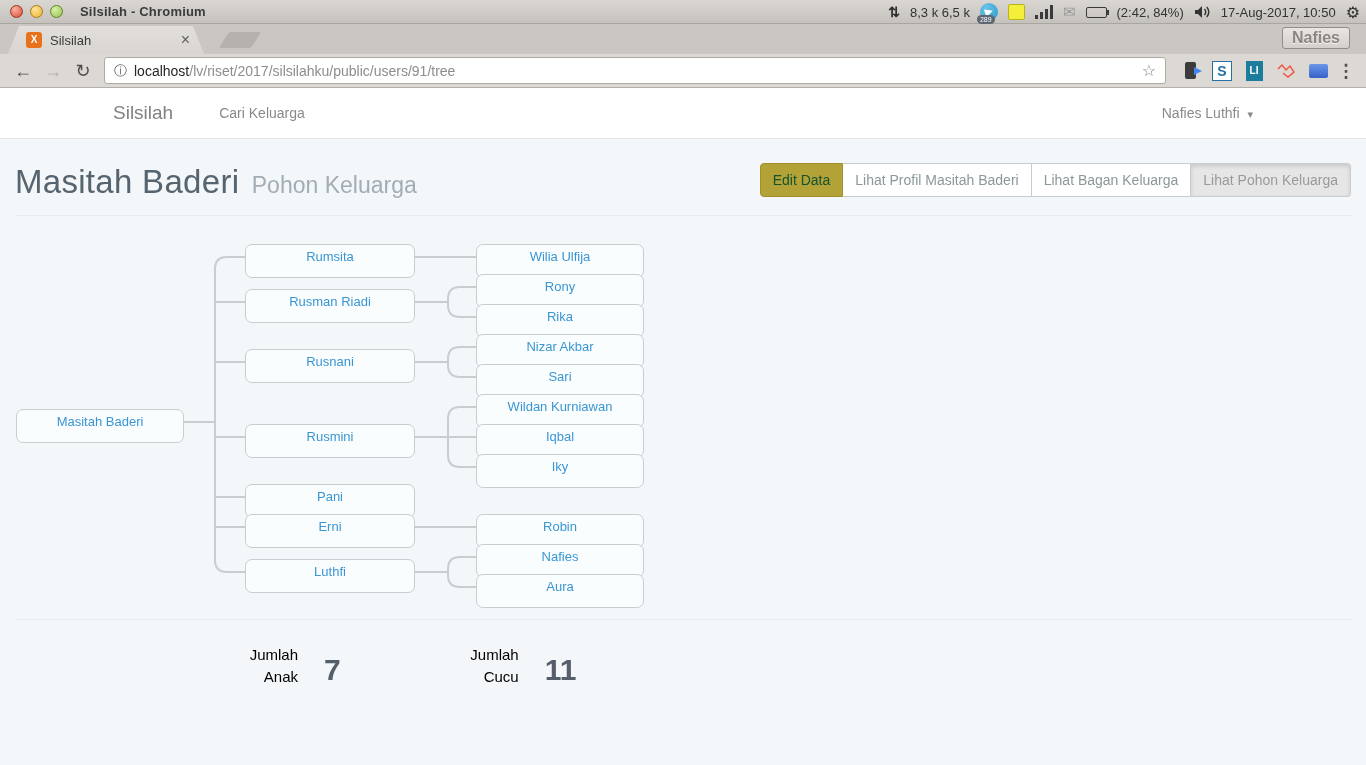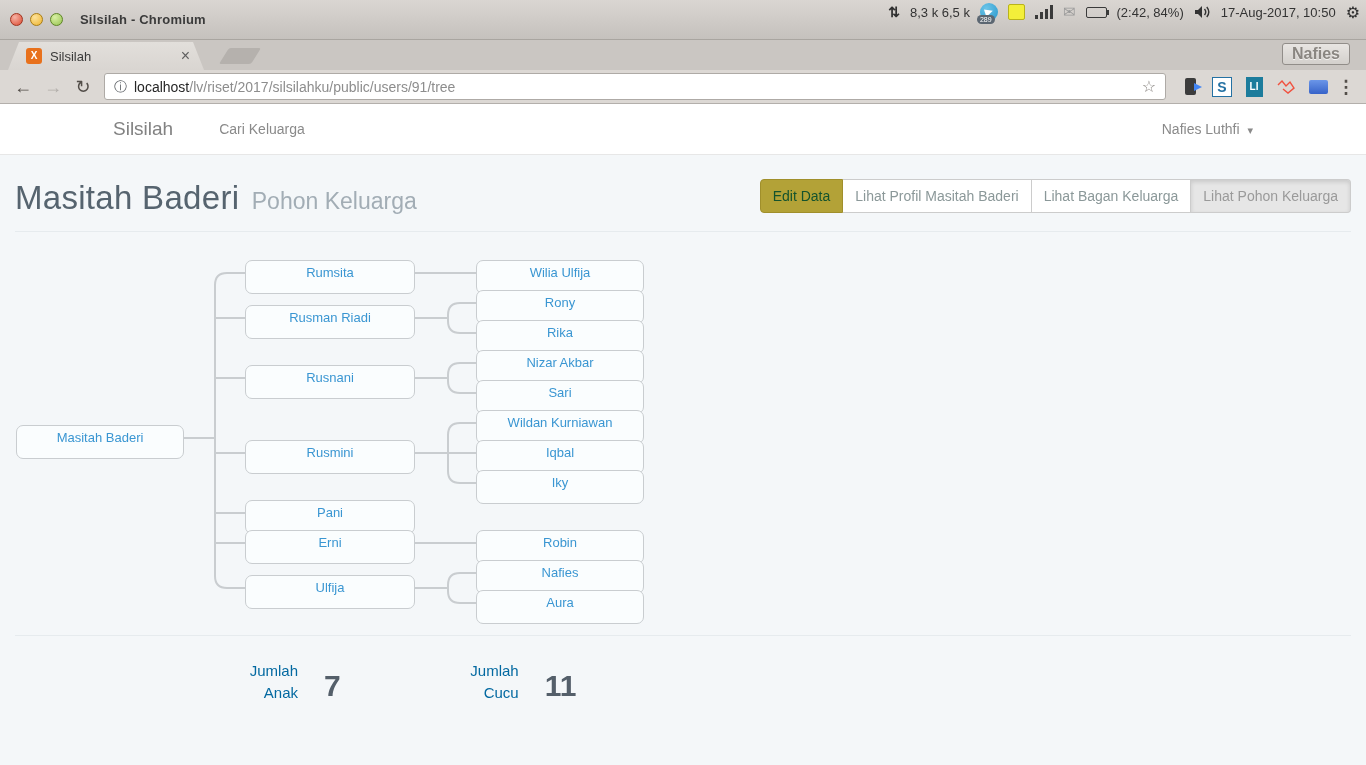--- a/index.html
+++ b/index.html
@@ -5,21 +5,21 @@
   * { box-sizing: border-box; }
   html,body { margin:0; padding:0; }
   body {
     width:1366px; height:765px; overflow:hidden;
     font-family:"Liberation Sans", sans-serif;
     background:#f4f7f9;
   }
 
   
   .titlebar {
-    height:40px; background:linear-gradient(#dad6d2,#c5c1bd);
+    height:24px; background:linear-gradient(#dad6d2,#c5c1bd);
     border-bottom:1px solid #a9a5a0;
     display:flex; align-items:center; position:relative;
   }
   .win-btns { display:flex; gap:7px; margin-left:10px; }
   .win-btn { width:13px; height:13px; border-radius:50%; }
   .win-close { background:radial-gradient(circle at 35% 30%, #f6b3a5, #dd4a31); border:1px solid #a03categ; border:1px solid #a0331f; }
   .win-min { background:radial-gradient(circle at 35% 30%, #fde29a, #eeb42e); border:1px solid #a97d15; }
   .win-max { background:radial-gradient(circle at 35% 30%, #d9f0a4, #96c350); border:1px solid #5e8527; }
   .window-title { font-weight:bold; font-size:13px; color:#3b3b3b; margin-left:17px; letter-spacing:.2px; }
   .tray { position:absolute; right:6px; top:0; height:24px; display:flex; align-items:center; gap:10px; font-size:13px; color:#333; }
@@ -102,21 +102,21 @@
     white-space:nowrap; overflow:hidden;
   }
   .root-node { left:16px; top:174px; width:168px; }
   .cnode { left:245px; width:170px; }
   .gnode { left:476px; width:168px; }
 
   
   .stats { display:flex; margin-top:24px; padding-left:215px; padding-bottom:60px; }
   .stat { display:flex; }
   .stat + .stat { margin-left:110px; }
-  .stat-label { width:68px; text-align:right; font-size:15px; line-height:22px; color:#0369a1; }
+  .stat-label { width:68px; text-align:right; font-size:15px; line-height:22px; color:#000000; }
   .stat-value { font-size:30px; font-weight:bold; color:#545f6a; margin-left:26px; margin-top:9px; }
 </style>
 </head>
 <body>
 
 <div class="titlebar">
   <div class="win-btns">
     <div class="win-btn win-close"></div>
     <div class="win-btn win-min"></div>
     <div class="win-btn win-max"></div>
@@ -243,21 +243,21 @@
     </svg>
 
     <div class="node root-node">Masitah Baderi</div>
 
     <div class="node cnode" style="top:9px">Rumsita</div>
     <div class="node cnode" style="top:54px">Rusman Riadi</div>
     <div class="node cnode" style="top:114px">Rusnani</div>
     <div class="node cnode" style="top:189px">Rusmini</div>
     <div class="node cnode" style="top:249px">Pani</div>
     <div class="node cnode" style="top:279px">Erni</div>
-    <div class="node cnode" style="top:324px">Ulfija</div>
+    <div class="node cnode" style="top:324px">Luthfi</div>
 
     <div class="node gnode" style="top:9px">Wilia Ulfija</div>
     <div class="node gnode" style="top:39px">Rony</div>
     <div class="node gnode" style="top:69px">Rika</div>
     <div class="node gnode" style="top:99px">Nizar Akbar</div>
     <div class="node gnode" style="top:129px">Sari</div>
     <div class="node gnode" style="top:159px">Wildan Kurniawan</div>
     <div class="node gnode" style="top:189px">Iqbal</div>
     <div class="node gnode" style="top:219px">Iky</div>
     <div class="node gnode" style="top:279px">Robin</div>

